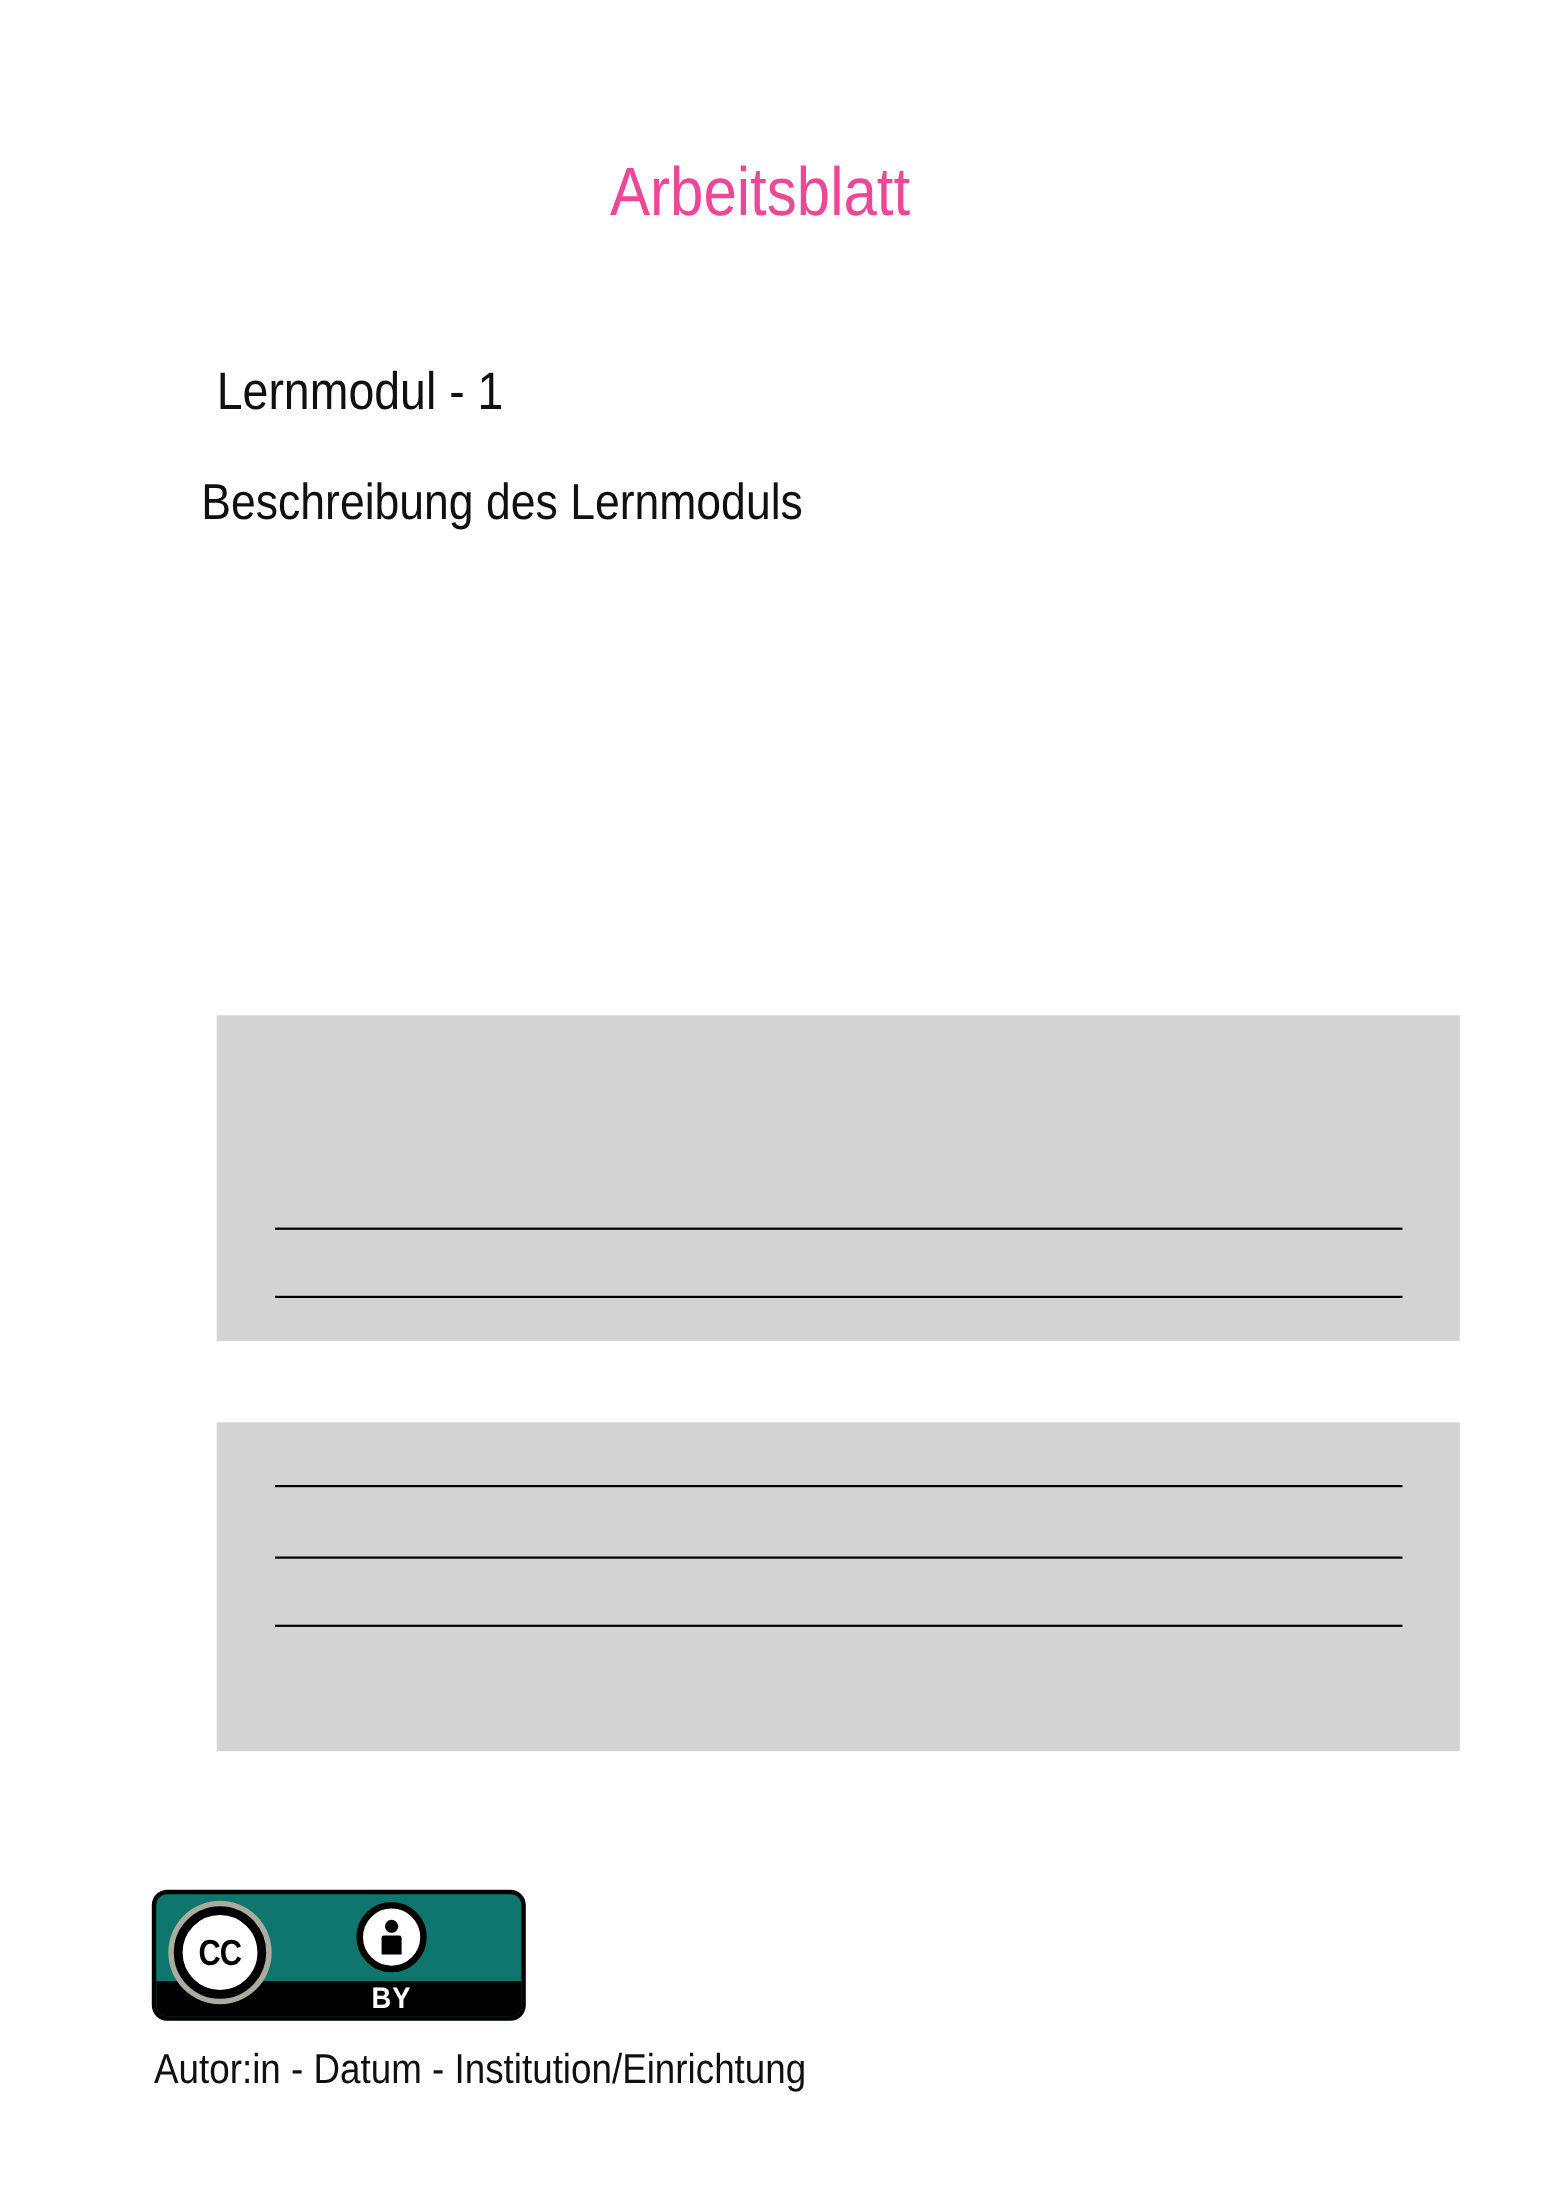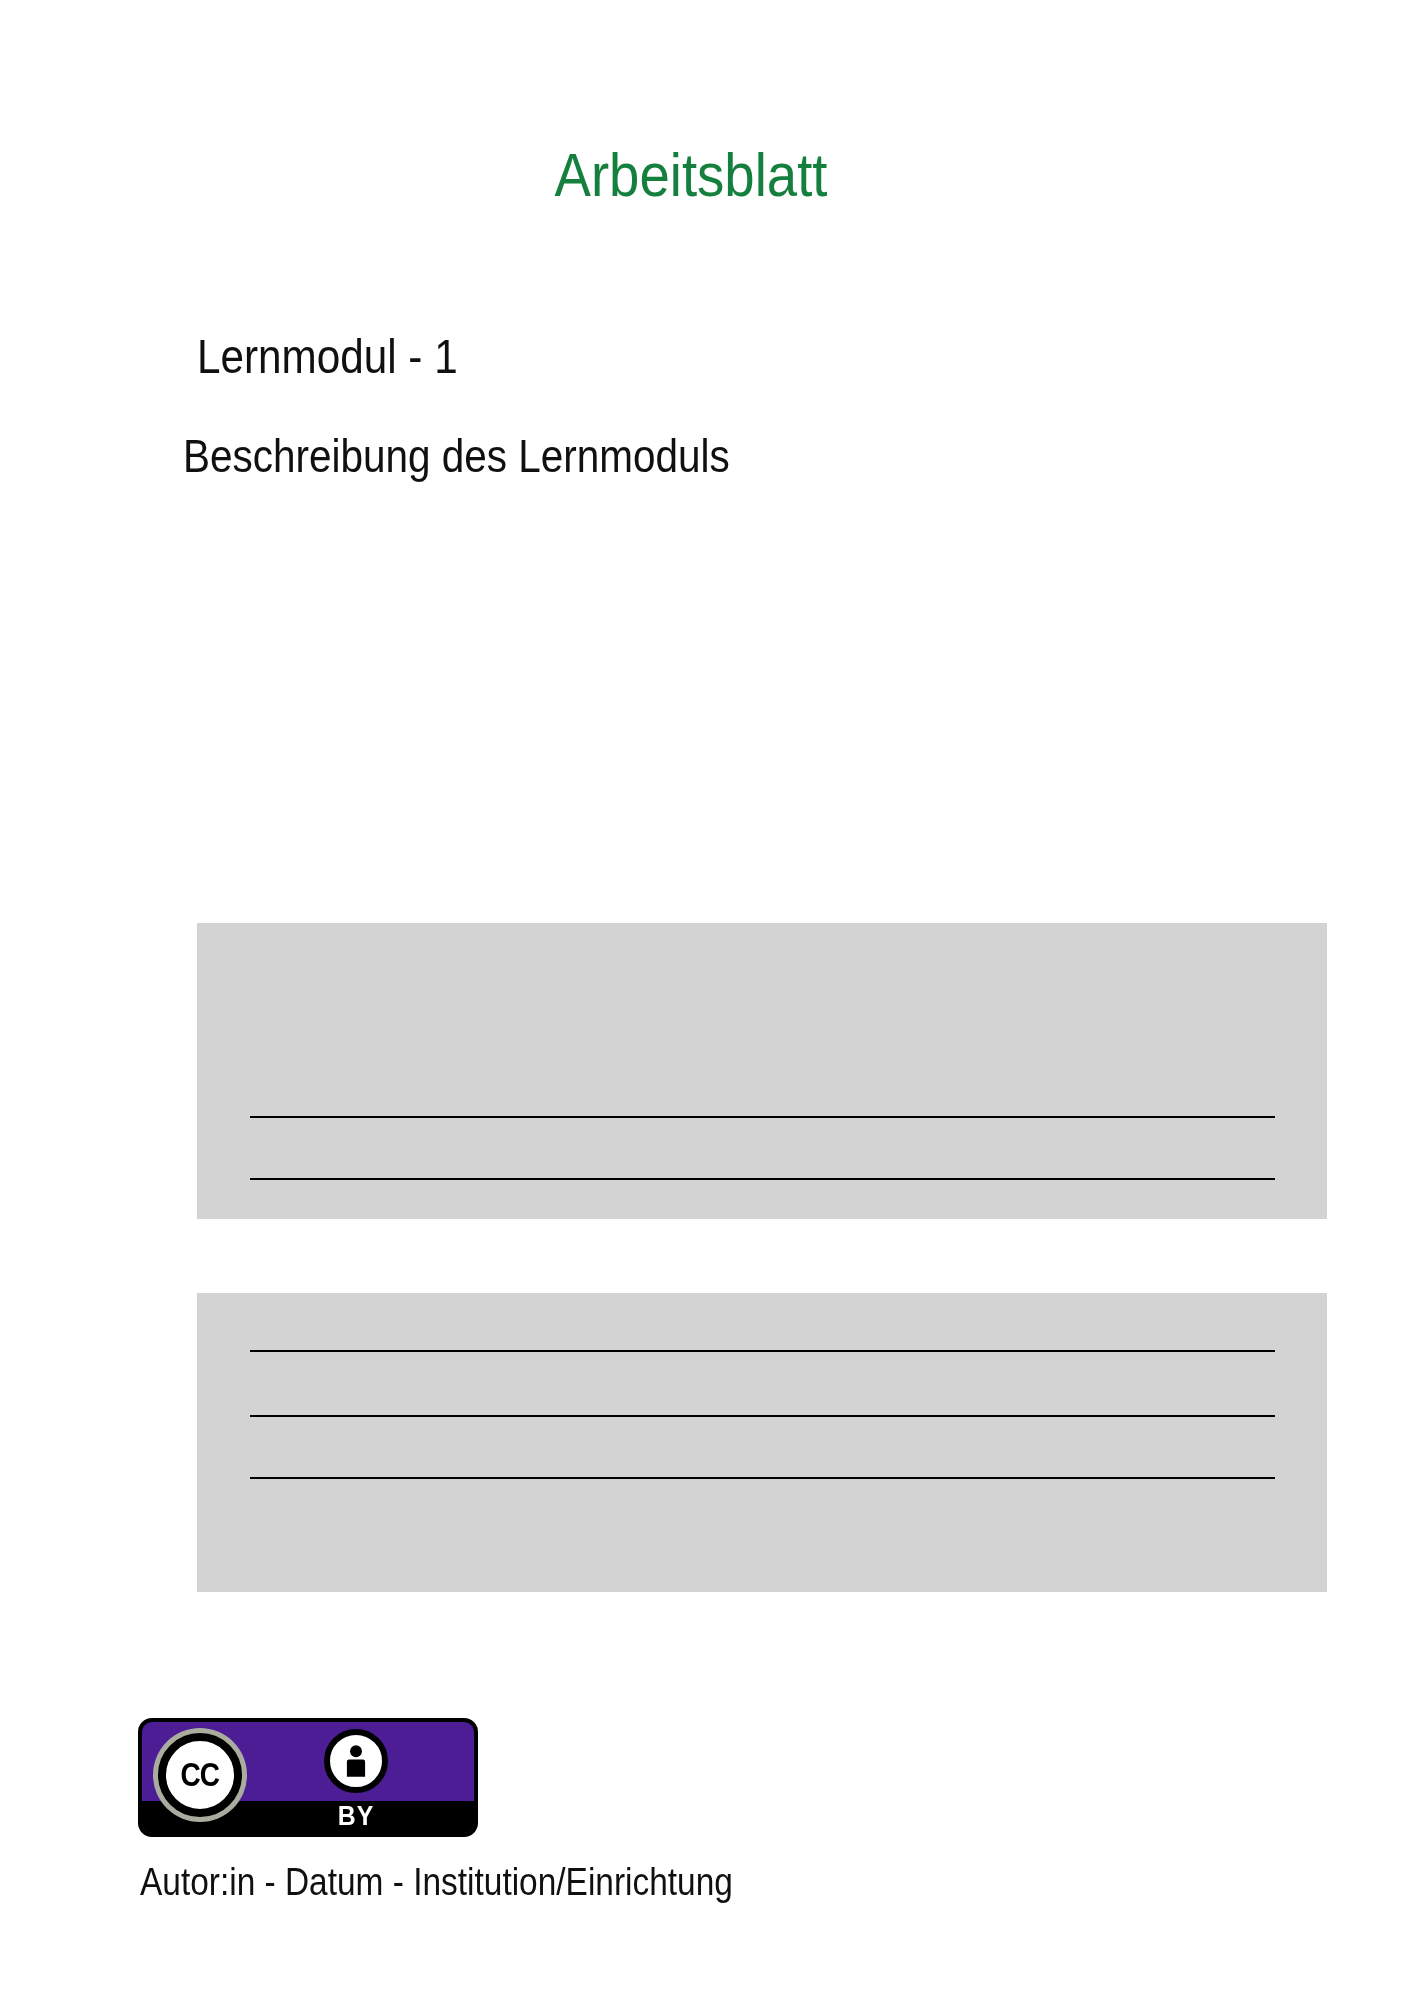--- a/index.html
+++ b/index.html
@@ -29,21 +29,21 @@
     white-space: nowrap;
   }
 
   .doc-title {
     position: absolute;
     left: 691px;
     top: 144px;
     font-size: 62px;
     line-height: 1;
     font-weight: 400;
-    color: #15803d;
+    color: #ec4899;
   }
   .module-heading {
     position: absolute;
     left: 197px;
     top: 333px;
     font-size: 48px;
     line-height: 1;
     text-decoration: underline;
   }
   .module-description {
@@ -84,21 +84,21 @@
   .box-2 .line-2 { top: 184px; }
 
   
   .cc-badge {
     position: absolute;
     left: 138px;
     top: 1718px;
     width: 340px;
     height: 119px;
     box-sizing: border-box;
-    background: #4c1d95;
+    background: #0f766e;
     border: 4px solid #000000;
     border-radius: 14px;
     overflow: hidden;
   }
   .cc-badge .black-bar {
     position: absolute;
     left: 0; right: 0; bottom: 0;
     height: 32px;
     background: #000000;
   }

